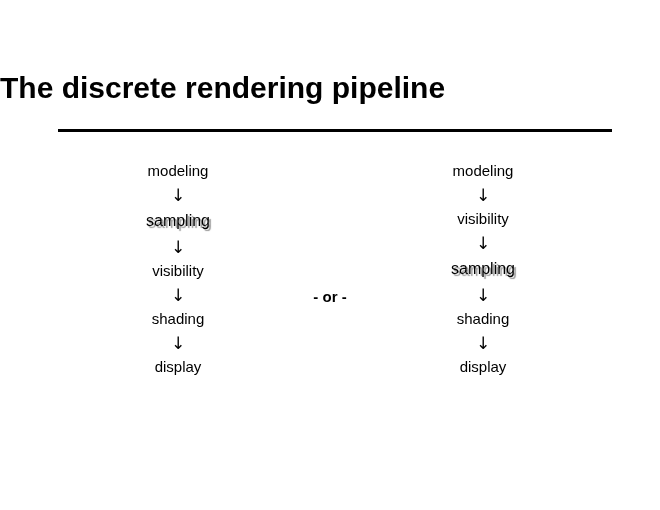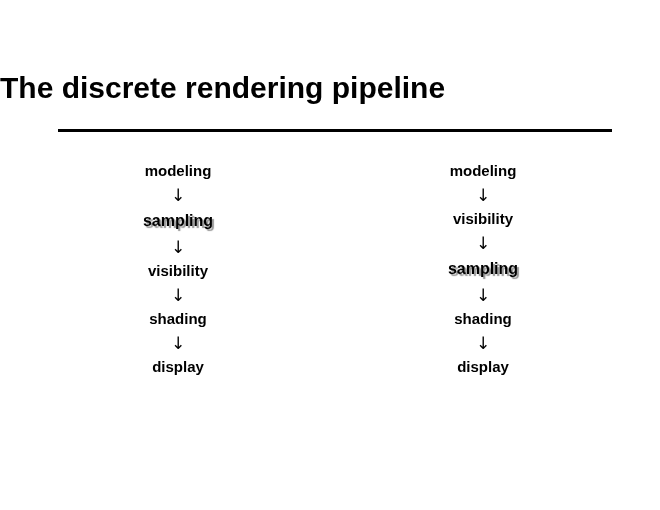--- a/index.html
+++ b/index.html
@@ -51,21 +51,21 @@
     position: absolute;
     top: 0;
     width: 220px;
     text-align: center;
   }
   .pipeline-column.left  { left: 68px;  }
   .pipeline-column.right { left: 373px; }
 
   .stage {
     font-size: 15px;
-    font-weight: bold;
+    font-weight: normal;
     line-height: 22px;
     white-space: nowrap;
   }
 
   
   .stage.emphasis {
     font-size: 16px;
     line-height: 26px;
     text-shadow: 2px 2px 1px rgba(130,130,130,0.85);
   }
@@ -108,20 +108,21 @@
 
     <div class="stage">visibility</div>
     <div class="arrow">↓</div>
 
     <div class="stage">shading</div>
     <div class="arrow">↓</div>
 
     <div class="stage">display</div>
   </div>
 
+  <div class="separator">- or -</div>
 
   <div class="pipeline-column right">
 
     <div class="stage">modeling</div>
     <div class="arrow">↓</div>
 
     <div class="stage">visibility</div>
     <div class="arrow">↓</div>
 
     <div class="stage emphasis">sampling</div>

